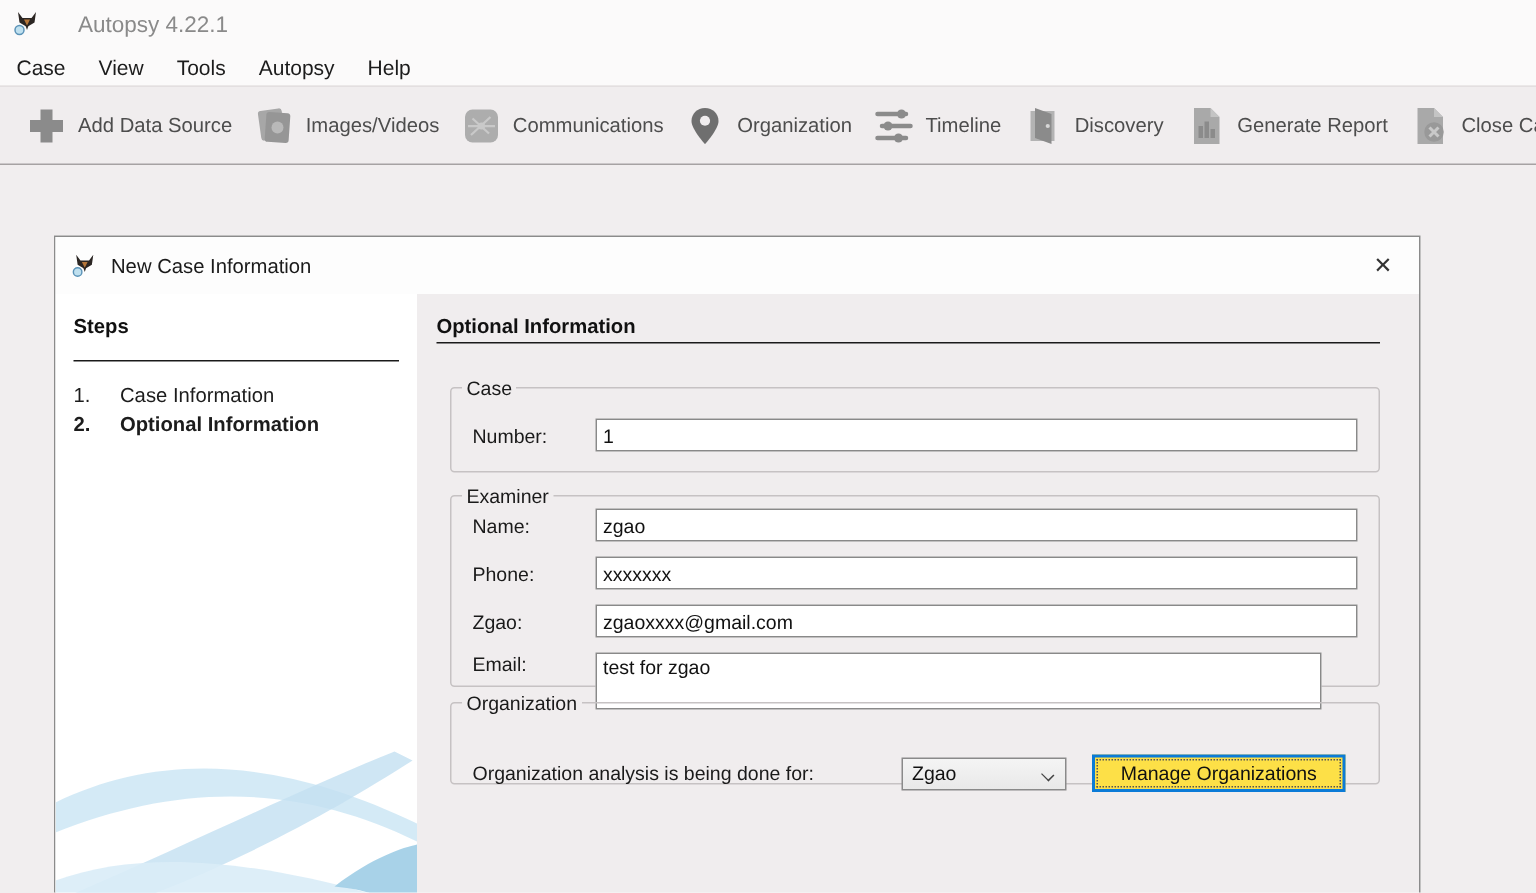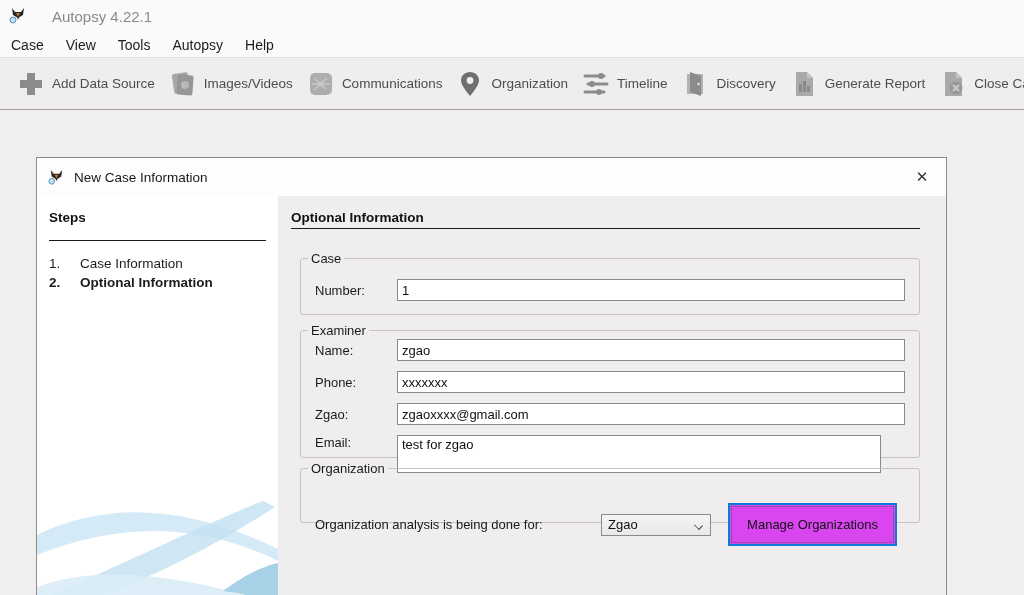--- a/index.html
+++ b/index.html
@@ -46,21 +46,21 @@
   .field-row { display:flex; align-items:center; margin-bottom:10px; }
   .field-row.notes { align-items:flex-start; }
   .field-label { width:82px; font-size:13px; color:#1a1a1a; flex:0 0 auto; }
   .text-input { flex:1; height:22px; border:1px solid #898989; background:#fff; font-family:"Liberation Sans",sans-serif; font-size:13px; color:#111; padding:0 4px; outline:none; }
   .notes-area { flex:1; height:38px; border:1px solid #898989; background:#fff; font-family:"Liberation Sans",sans-serif; font-size:13px; color:#111; padding:1px 4px; resize:none; outline:none; margin-right:24px; }
 
   .org-row { display:flex; align-items:center; }
   .org-label { font-size:13px; color:#1a1a1a; width:286px; flex:0 0 auto; }
   .combo { width:110px; height:22px; background:linear-gradient(#f4f4f4,#e9e9e9); border:1px solid #8a8a8a; display:flex; align-items:center; font-size:13px; color:#111; padding-left:6px; position:relative; cursor:default; }
   .combo .chev { position:absolute; right:8px; top:7px; width:7px; height:7px; border-right:1.5px solid #444; border-bottom:1.5px solid #444; transform:rotate(45deg) scaleY(.8); }
-  .manage-btn { margin-left:17px; width:169px; height:43px; border:2px solid #0b7bd7; background:#d946ef; font-family:"Liberation Sans",sans-serif; font-size:13px; color:#111; outline:1px dotted #555; outline-offset:-4px; cursor:default; }
+  .manage-btn { margin-left:17px; width:169px; height:25px; border:2px solid #0b7bd7; background:#fde047; font-family:"Liberation Sans",sans-serif; font-size:13px; color:#111; outline:1px dotted #555; outline-offset:-4px; cursor:default; }
 </style>
 </head>
 <body>
 
 <div class="app-titlebar">
   <svg class="app-icon" width="20" height="20" viewBox="0 0 20 20">
     <polygon points="4,2 7,6 13,6 16,2 15,9 10,12 5,9" fill="#2b2623"></polygon>
     <polygon points="8,7 12,7 10,11" fill="#b5763a"></polygon>
     <polygon points="9,11 11,11 10,14" fill="#2b2623"></polygon>
     <circle cx="5" cy="14" r="3" fill="#bfe0ef" stroke="#5b93b8" stroke-width="1"></circle>

